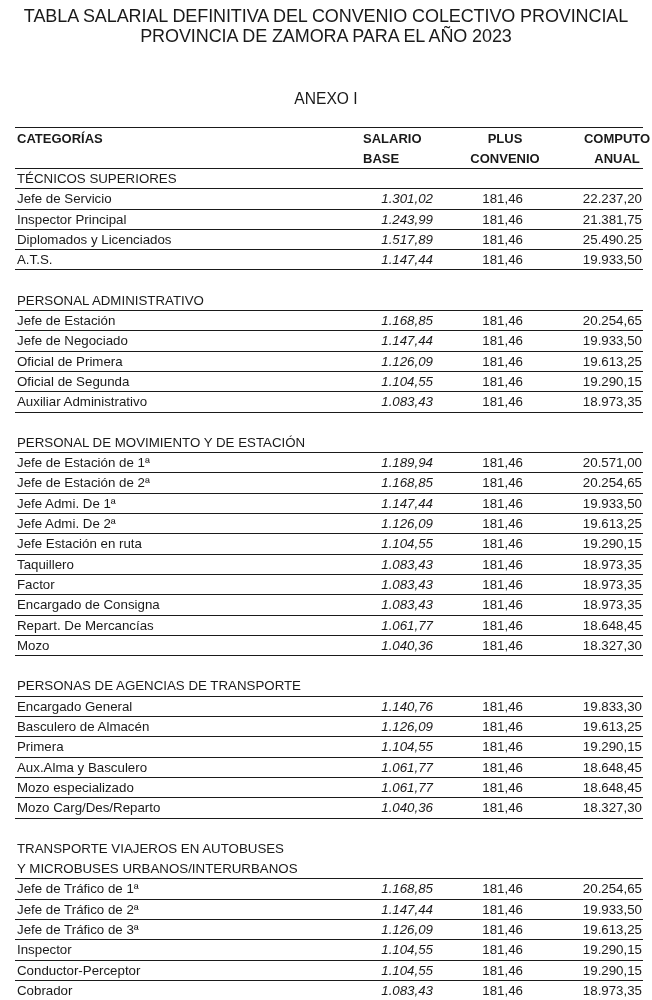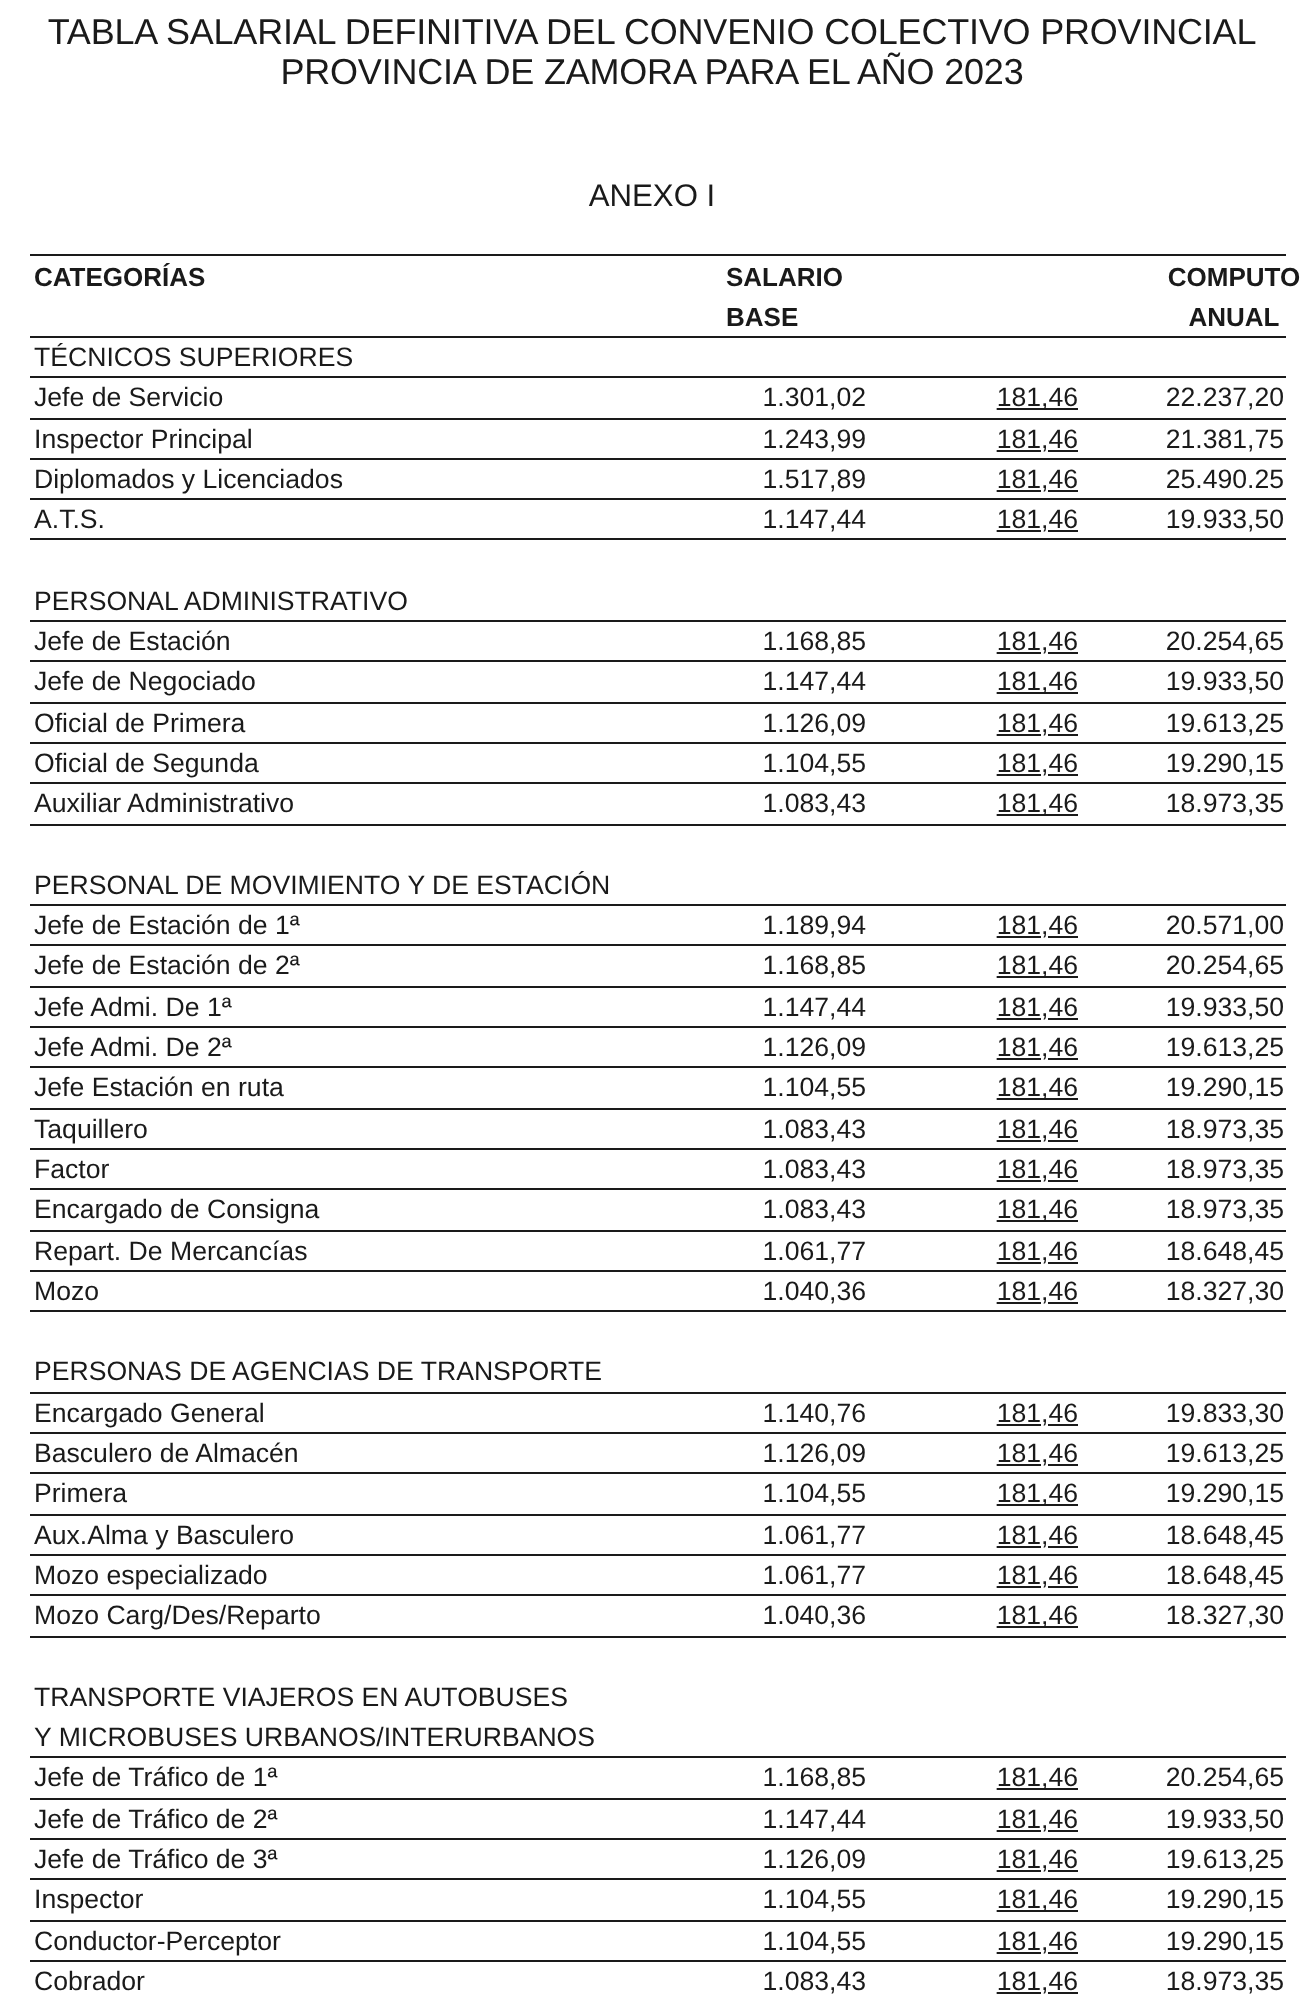--- a/index.html
+++ b/index.html
@@ -68,42 +68,46 @@
     }
     .row {
       position: relative;
       height: 20.3px;
       border-bottom: 1.5px solid #1a1a1a;
       box-sizing: border-box;
       font-size: 13.3px;
       line-height: 19px;
     }
     .row .name { position: absolute; left: 2px; white-space: nowrap; }
-    .row .sb { position: absolute; right: 210px; text-align: center; }
-    .row .pc { position: absolute; right: 104px; text-align: right; text-decoration: underline; }
+    .row .sb { position: absolute; right: 210px; text-align: center; font-style: italic; }
+    .row .pc { position: absolute; right: 120px; text-align: right; }
     .row .ca { position: absolute; right: 1px; text-align: right; margin-left: 16px; }
     .spacer { height: 20.3px; }
   </style>
 </head>
 <body>
 
 <div class="title">
   <div>TABLA SALARIAL DEFINITIVA DEL CONVENIO COLECTIVO PROVINCIAL</div>
   <div>PROVINCIA DE ZAMORA PARA EL AÑO 2023</div>
 </div>
 
 <div class="annex">ANEXO I</div>
 
 <div class="table">
   <div class="hdr">
     <div class="c cat">CATEGORÍAS</div>
     <div class="c sb">
       <div>SALARIO</div>
       <div>BASE</div>
     </div>
+    <div class="c pc">
+      <div>PLUS</div>
+      <div>CONVENIO</div>
+    </div>
     <div class="c ca">
       <div>COMPUTO</div>
       <div>ANUAL</div>
     </div>
   </div>
 
   <div id="table-body">
       <div>
         <div class="section-title">TÉCNICOS SUPERIORES</div>
         <div class="row">

